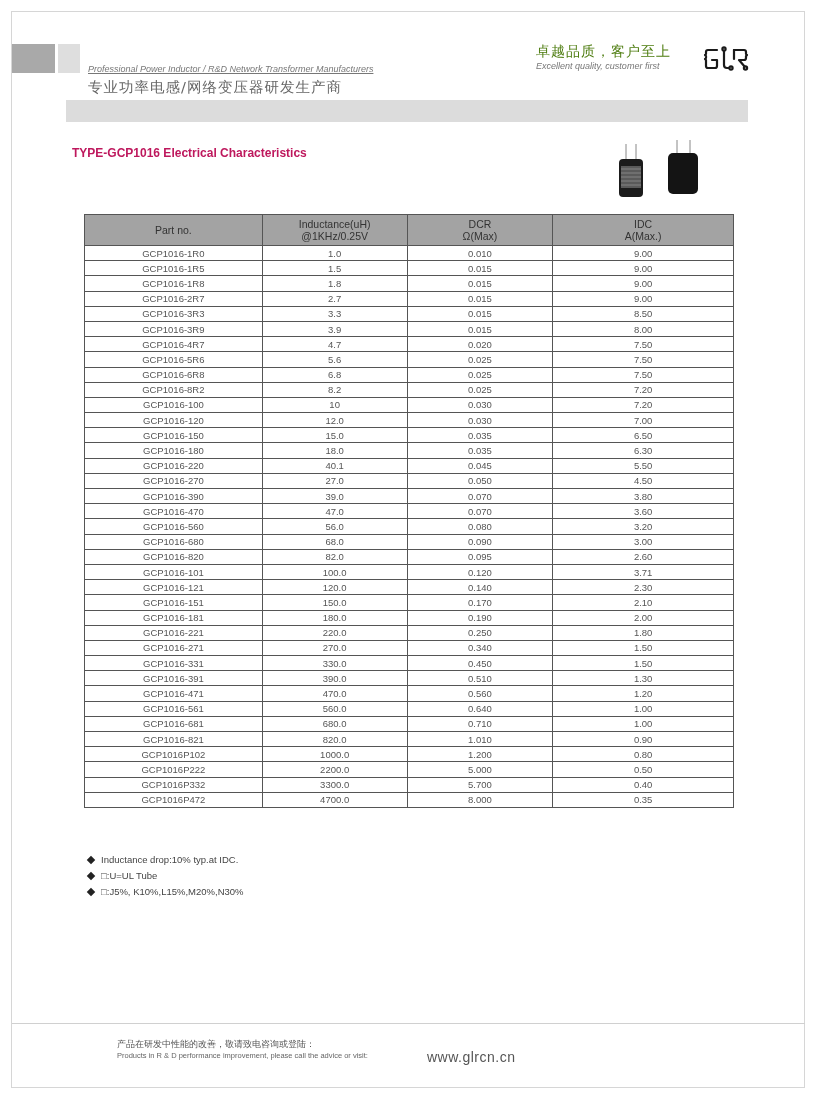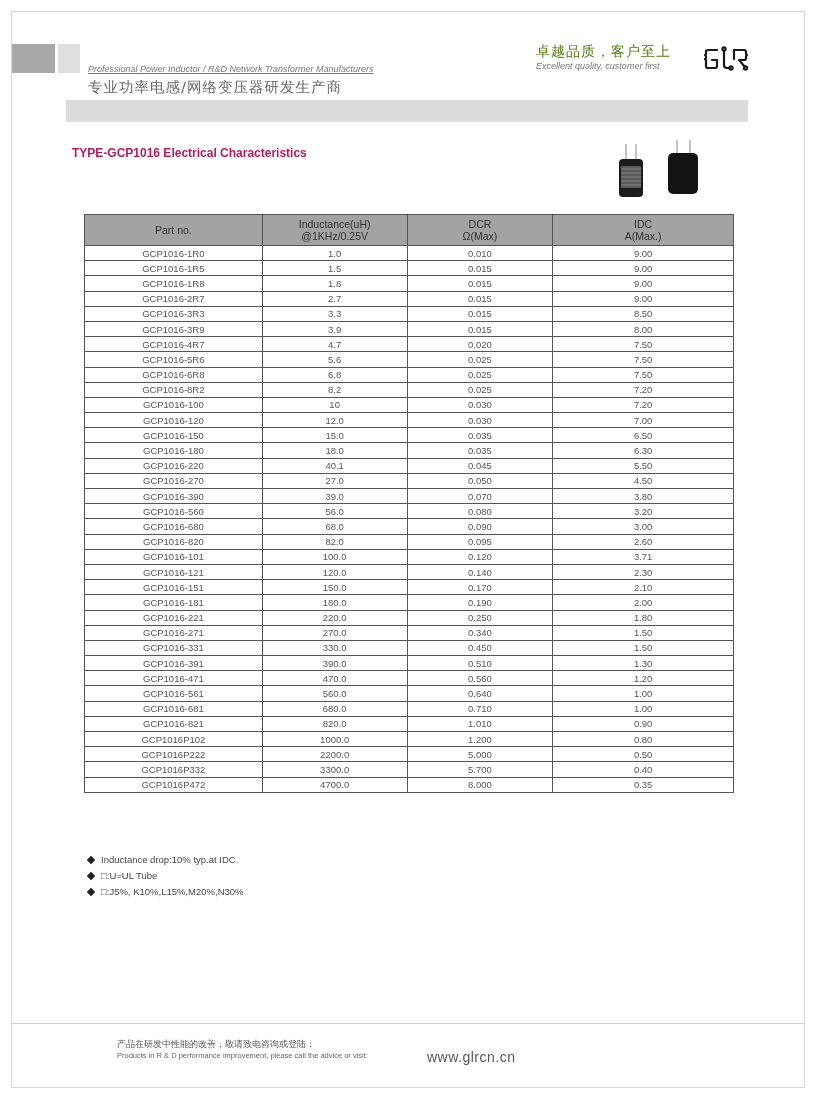--- a/index.html
+++ b/index.html
@@ -182,20 +182,26 @@
         <td>0.050</td>
         <td>4.50</td>
       </tr>
       <tr>
         <td>GCP1016-390</td>
         <td>39.0</td>
         <td>0.070</td>
         <td>3.80</td>
       </tr>
       <tr>
+        <td>GCP1016-470</td>
+        <td>47.0</td>
+        <td>0.070</td>
+        <td>3.60</td>
+      </tr>
+      <tr>
         <td>GCP1016-560</td>
         <td>56.0</td>
         <td>0.080</td>
         <td>3.20</td>
       </tr>
       <tr>
         <td>GCP1016-680</td>
         <td>68.0</td>
         <td>0.090</td>
         <td>3.00</td>

